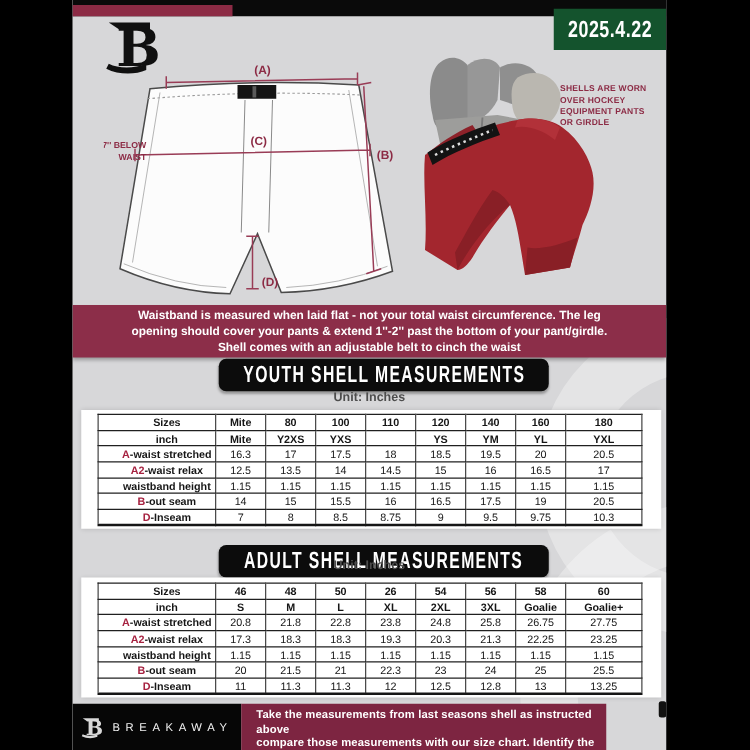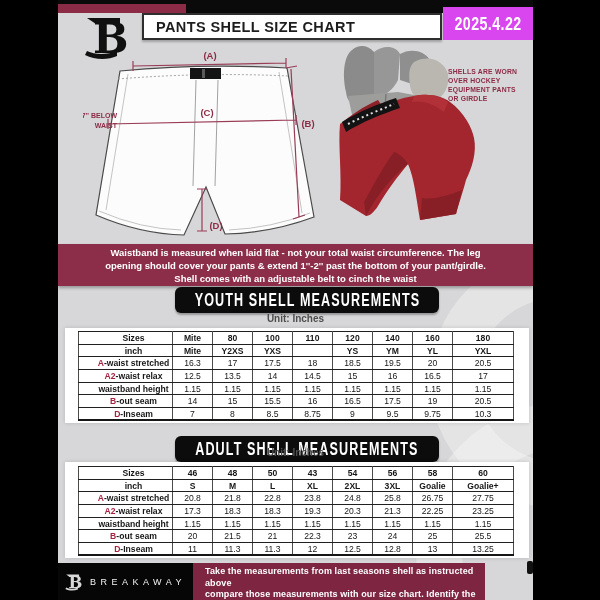--- a/index.html
+++ b/index.html
@@ -15,21 +15,21 @@
   
   .topstrip-black  { position:absolute; left:0; top:0; width:475px; height:13px; background:#0a0a0a; }
   .topstrip-maroon { position:absolute; left:0; top:4px; width:128px; height:9px; background:#8c2b45; }
 
   
   .logo-svg { position:absolute; left:26px; top:13px; width:46px; height:48px; }
   .titlebox { position:absolute; left:84px; top:13px; width:300px; height:27px; background:#fff;
               border:2px solid #2e2e2e; display:flex; align-items:center; padding-left:12px;
               box-shadow:0 2px 2px rgba(0,0,0,.25); }
   .titlebox span { font-size:14.5px; font-weight:bold; color:#1d1d1d; letter-spacing:.4px; white-space:nowrap; }
-  .datebox { position:absolute; left:385px; top:7px; width:90px; height:33px; background:#d946ef;
+  .datebox { position:absolute; left:385px; top:7px; width:90px; height:33px; background:#14532d;
              display:flex; align-items:center; justify-content:center; }
   .datebox span { color:#fff; font-weight:bold; font-size:17px; letter-spacing:.5px;
                   transform:scale(.84,1.1); white-space:nowrap; }
 
   
   .diagram-svg { position:absolute; left:25px; top:47px; width:250px; height:190px; }
   .photo-svg   { position:absolute; left:276px; top:40px; width:152px; height:194px; }
   .photo-note  { position:absolute; left:390px; top:67px; width:82px; color:#8c2b45;
                  font-size:6.8px; font-weight:bold; line-height:9px; letter-spacing:.2px; }
 
@@ -82,23 +82,20 @@
     <div class="ring" id="ring2"></div>
 
     <div class="topstrip-black"></div>
     <div class="topstrip-maroon"></div>
 
     <svg class="logo-svg" viewBox="0 0 46 48">
       <path d="M3,5 L36,5 L36,11 L12,11 Z" fill="#101010"></path>
       <text x="9" y="40" font-family="DejaVu Serif, serif" font-weight="bold" font-size="42" fill="#101010">B</text>
       <path d="M1,42 C11,47 24,47 33,43 L33,38 C23,42 11,42 3,38 Z" fill="#101010"></path>
     </svg>
-    <div class="titlebox">
-      <span>PANTS SHELL SIZE CHART</span>
-    </div>
     <div class="datebox">
       <span>2025.4.22</span>
     </div>
 
     <svg class="diagram-svg" viewBox="0 0 250 190">
 
       <path d="M37,24 Q120,16 204,21 L231,170 Q188,186 142,187 L123,140 L101,188 Q57,187 13,168 Z" fill="#fcfcfc" stroke="#4a4a4a" stroke-width="1.2"></path>
       <path d="M35,32 Q120,25 205,29" fill="none" stroke="#9a9a9a" stroke-width="0.9" stroke-dasharray="2,2"></path>
       <path d="M113,33 L110,139 M135,33 L132,139" fill="none" stroke="#8a8a8a" stroke-width="0.8"></path>
       <path d="M45,27 L23,163 M196,25 L219,166" fill="none" stroke="#aaaaaa" stroke-width="0.7"></path>
@@ -264,21 +261,21 @@
           <col style="width:40px">
           <col style="width:40px">
           <col style="width:61px">
         </colgroup>
       <tbody>
           <tr class="hdr">
             <td class="lbl">Sizes</td>
             <td>46</td>
             <td>48</td>
             <td>50</td>
-            <td>43</td>
+            <td>26</td>
             <td>54</td>
             <td>56</td>
             <td>58</td>
             <td>60</td>
           </tr>
           <tr class="hdr">
             <td class="lbl">inch</td>
             <td>S</td>
             <td>M</td>
             <td>L</td>

